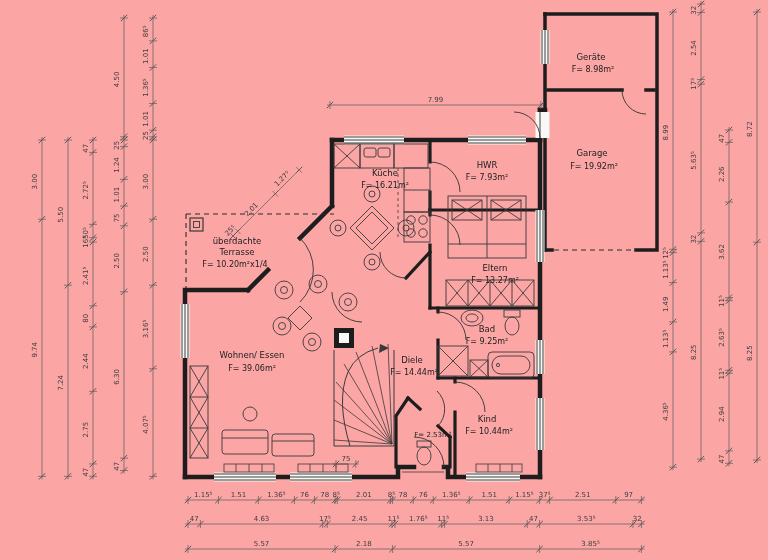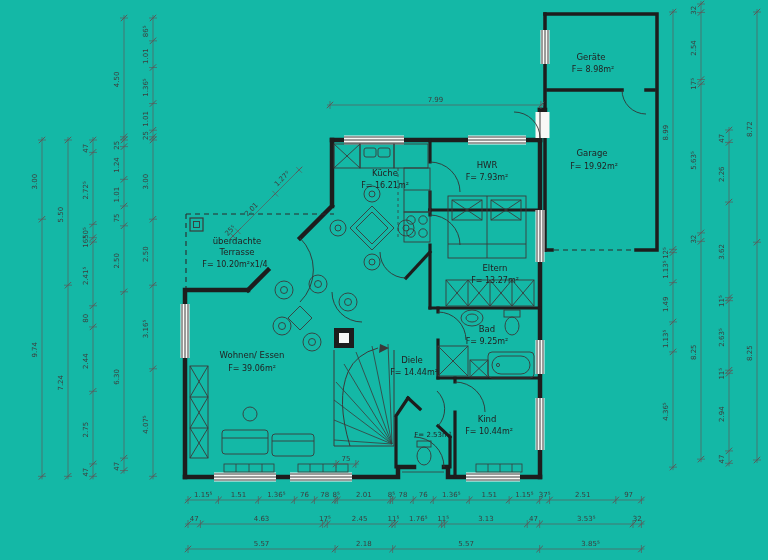--- a/index.html
+++ b/index.html
@@ -1,16 +1,16 @@
 <!DOCTYPE html>
 <html><head>
 <meta charset="utf-8">
 <style>
   html,body{margin:0;padding:0;background:#e8e8e6;}
-  #stage{position:relative;width:768px;height:560px;background:#14b8a6;overflow:hidden;
+  #stage{position:relative;width:768px;height:560px;background:#fca5a5;overflow:hidden;
          font-family:"DejaVu Sans",sans-serif;}
   svg text{font-family:"DejaVu Sans",sans-serif;}
   .roomname{font-size:8.5px;fill:#222;}
   .roomarea{font-size:8px;fill:#222;}
   .small{font-size:7px;fill:#222;}
 </style>
 </head>
 <body>
 
 <div id="stage">

